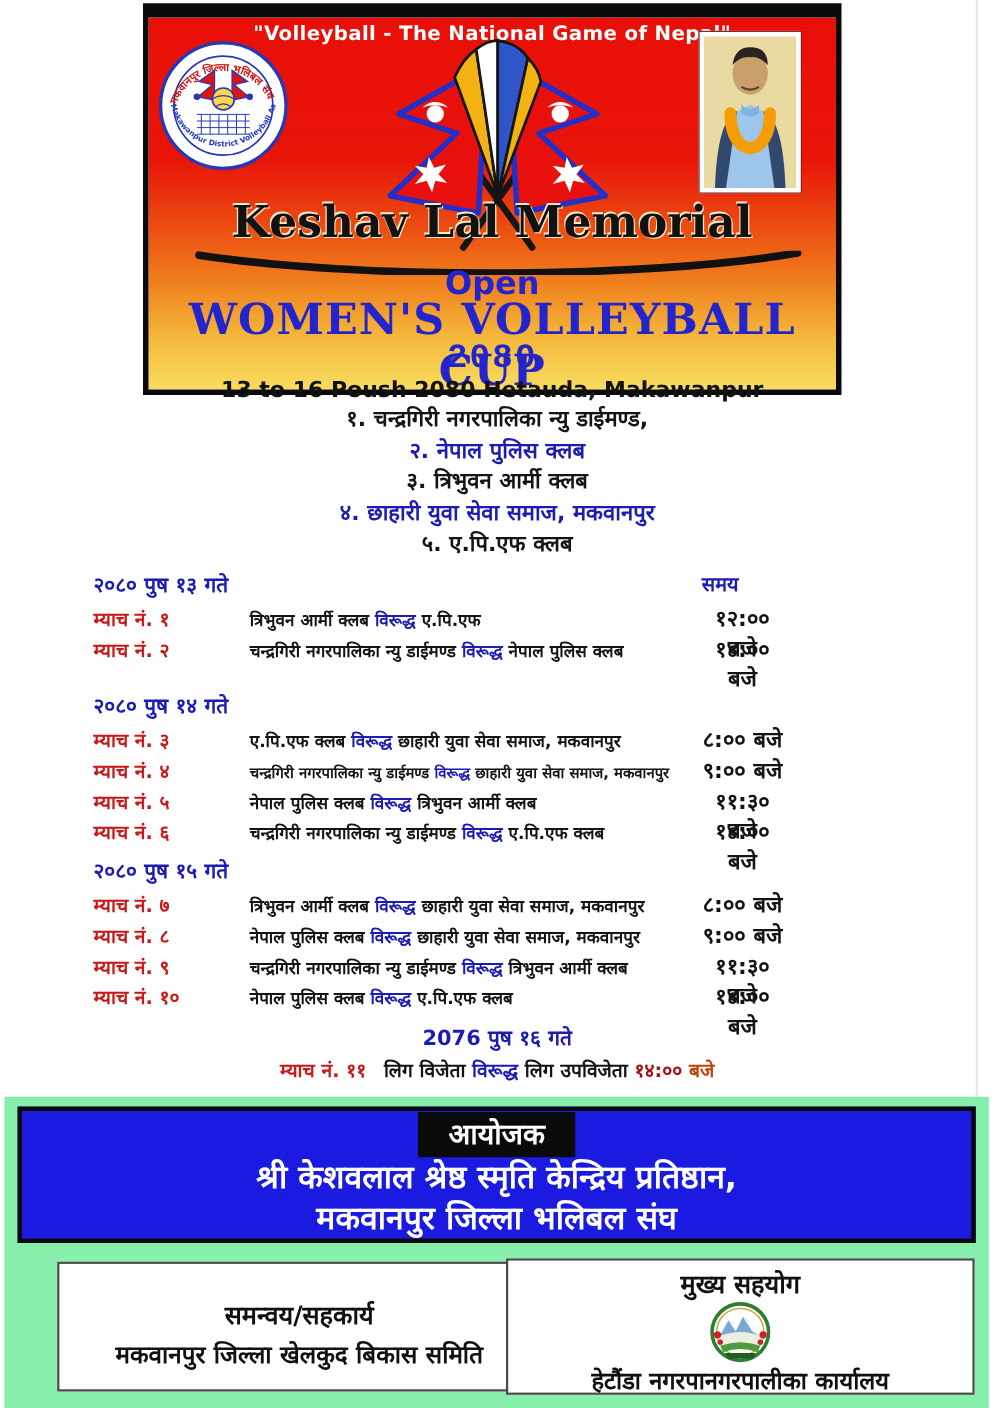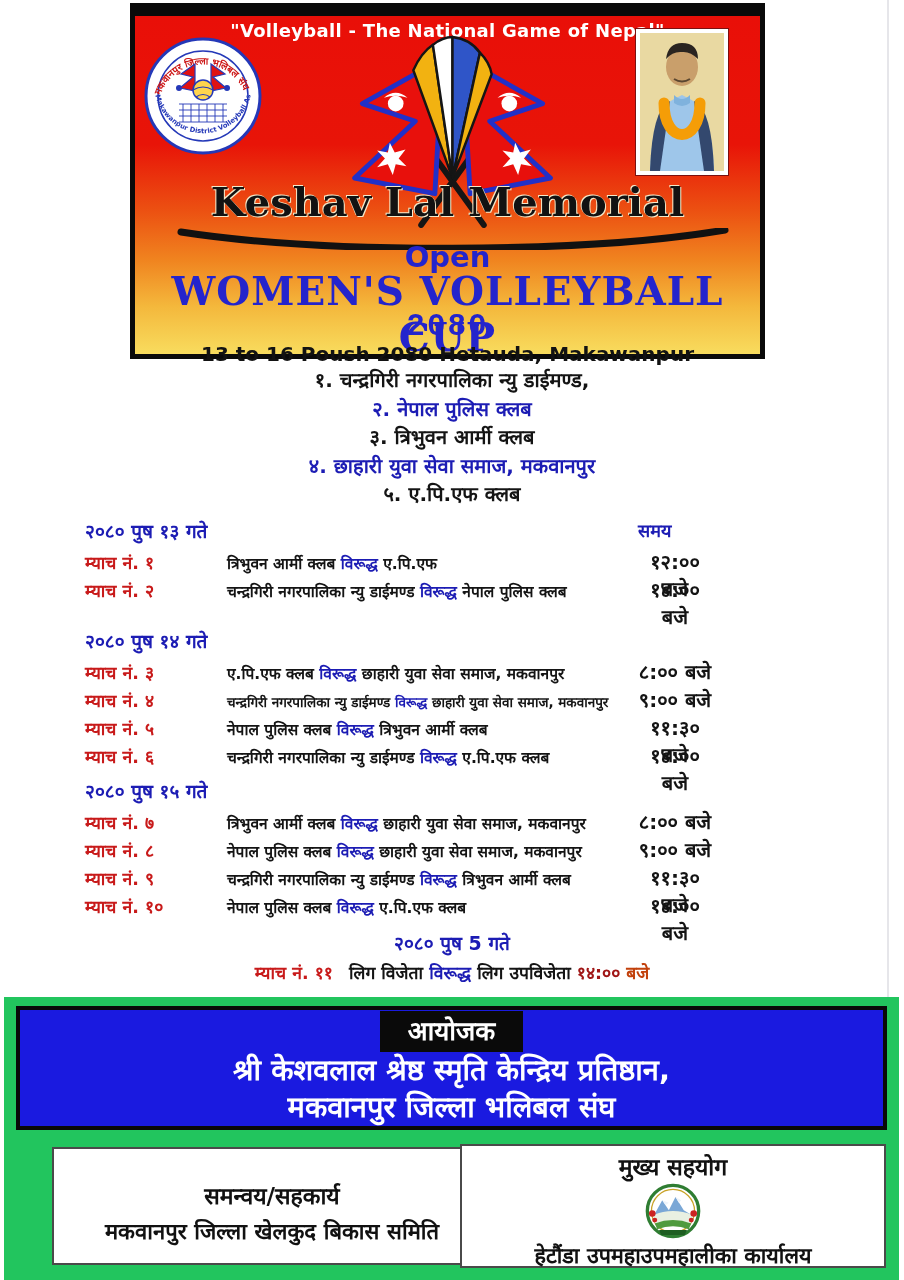--- a/index.html
+++ b/index.html
@@ -47,21 +47,21 @@
   .vs{color:#1c1cb4;}
 
   .final-day{position:absolute;left:0;top:930px;width:904px;text-align:center;}
   .final-date{font-size:19px;font-weight:bold;color:#1c1cb4;height:30px;}
   .final-row{font-size:17.5px;font-weight:bold;color:#141414;}
   .final-row .m-label{display:inline;width:auto;margin-right:10px;}
   .final-time{color:#a01616;}
   .final-suffix{color:#c2410c;font-family:Liberation Mono, monospace;}
 
   
-  .black-band{position:absolute;left:4px;top:997px;width:895px;height:283px;background:#22c55e;}
+  .black-band{position:absolute;left:4px;top:997px;width:895px;height:283px;background:#86efac;}
   .organizer{position:absolute;left:12px;top:9px;width:871px;height:124px;
     background:#1a1ae0;border:4px solid #090909;box-sizing:border-box;text-align:center;}
   .org-chip{display:inline-block;background:#0a0a0a;color:#ffffff;font-size:26px;
     font-weight:bold;padding:1px 28px 4px;margin-top:1px;}
   .org-line{color:#ffffff;font-weight:bold;font-size:29px;line-height:37px;}
   .white-box{position:absolute;background:#ffffff;border:2px solid #4a4a4a;box-sizing:border-box;text-align:center;color:#111;}
   .coord-box{left:8px;top:150px;width:440px;height:118px;margin-left:40px;}
   .support-box{left:456px;top:147px;width:426px;height:124px;}
   .wb-head{font-weight:bold;font-size:23px;}
   .coord-box .wb-head{margin-top:30px;}
@@ -226,21 +226,21 @@
       <span class="m-time">११:३० बजे</span>
     </div>
     <div class="m-row">
       <span class="m-label">म्याच नं. १०</span>
       <span class="m-teams"><span>नेपाल पुलिस क्लब</span> <span class="vs">विरूद्ध</span> <span>ए.पि.एफ क्लब</span></span>
       <span class="m-time">१४:०० बजे</span>
     </div>
   </div>
 
   <div class="final-day">
-    <div class="final-date">२०८० पुष 5 गते</div>
+    <div class="final-date">2076 पुष १६ गते</div>
     <div class="final-row">
       <span class="m-label">म्याच नं. ११</span>
       <span>लिग विजेता</span>
       <span class="vs">विरूद्ध</span>
       <span>लिग उपविजेता</span>
       <span class="final-time">१४:००</span>
       <span class="final-suffix">बजे</span>
     </div>
   </div>
 
@@ -264,16 +264,16 @@
         <path d="M12,40 L22,22 L30,34 L38,18 L48,34 L58,40 Z" fill="#7aa7d6"></path>
         <path d="M22,22 L26,28 L30,25 Z M38,18 L42,25 L45,22 Z" fill="#eef4fb"></path>
         <path d="M11,40 Q35,30 59,40 L57,50 Q35,44 13,50 Z" fill="#e9f0e2"></path>
         <path d="M13,50 Q35,42 57,50 L54,57 Q35,50 16,57 Z" fill="#4f9b3e"></path>
         <circle cx="10" cy="38" r="4" fill="#cc2222"></circle>
         <circle cx="60" cy="38" r="4" fill="#cc2222"></circle>
         <circle cx="13" cy="46" r="3" fill="#cc2222"></circle>
         <circle cx="57" cy="46" r="3" fill="#cc2222"></circle>
         <path d="M18,58 L52,58 L49,64 L21,64 Z" fill="#1e5e22"></path>
       </svg>
-      <div class="wb-line">हेटौंडा उपमहाउपमहालीका कार्यालय</div>
+      <div class="wb-line">हेटौंडा नगरपानगरपालीका कार्यालय</div>
     </div>
   </div>
 </div>
 
 </body></html>

